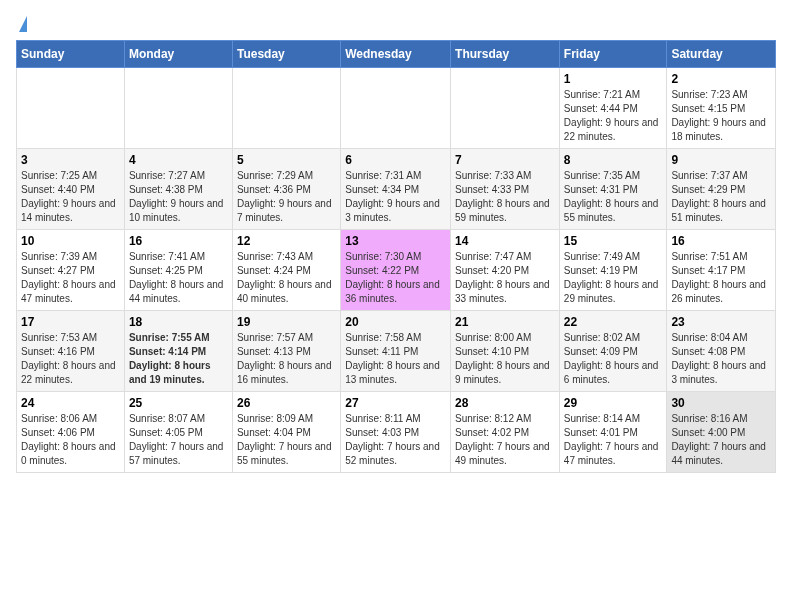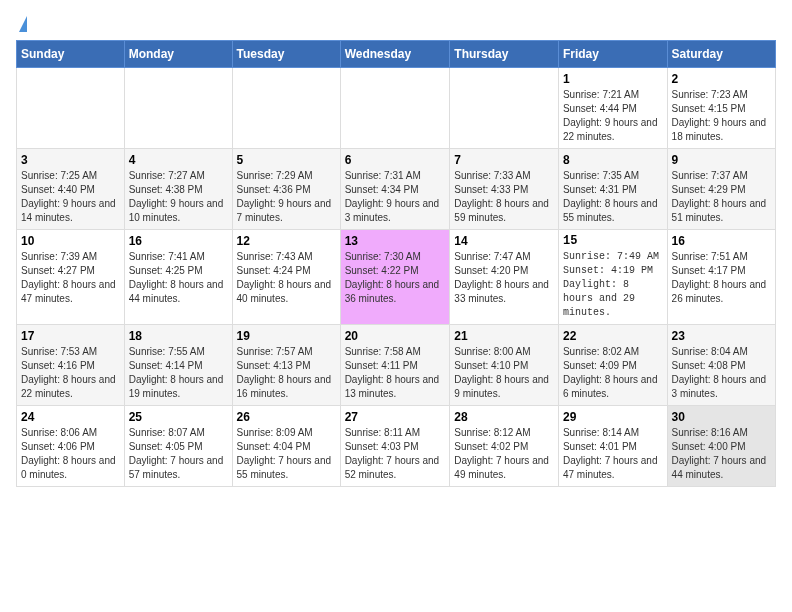--- a/index.html
+++ b/index.html
@@ -186,21 +186,21 @@
           <div class="day-info" style="white-space: pre-line;">Sunrise: 7:30 AM
 Sunset: 4:22 PM
 Daylight: 8 hours and 36 minutes.</div>
         </td>
         <td style="background: rgb(255, 255, 255);">
           <span class="day-number">14</span>
           <div class="day-info" style="white-space: pre-line;">Sunrise: 7:47 AM
 Sunset: 4:20 PM
 Daylight: 8 hours and 33 minutes.</div>
         </td>
-        <td style="background: rgb(255, 255, 255); font-family: Liberation Mono, monospace;">
+        <td style="background: rgb(255, 255, 255);">
           <span class="day-number">15</span>
           <div class="day-info" style="white-space: pre-line;">Sunrise: 7:49 AM
 Sunset: 4:19 PM
 Daylight: 8 hours and 29 minutes.</div>
         </td>
         <td style="background: rgb(255, 255, 255);">
           <span class="day-number">16</span>
           <div class="day-info" style="white-space: pre-line;">Sunrise: 7:51 AM
 Sunset: 4:17 PM
 Daylight: 8 hours and 26 minutes.</div>
@@ -208,21 +208,21 @@
       </tr>
       <tr>
         <td style="background: rgb(245, 245, 245);">
           <span class="day-number">17</span>
           <div class="day-info" style="white-space: pre-line;">Sunrise: 7:53 AM
 Sunset: 4:16 PM
 Daylight: 8 hours and 22 minutes.</div>
         </td>
         <td style="background: rgb(245, 245, 245);">
           <span class="day-number">18</span>
-          <div class="day-info" style="white-space: pre-line;">Sunrise: 7:55 AM
+          <div class="day-info" style="white-space: pre-line; font-weight: bold;">Sunrise: 7:55 AM
 Sunset: 4:14 PM
 Daylight: 8 hours and 19 minutes.</div>
         </td>
         <td style="background: rgb(245, 245, 245);">
           <span class="day-number">19</span>
           <div class="day-info" style="white-space: pre-line;">Sunrise: 7:57 AM
 Sunset: 4:13 PM
 Daylight: 8 hours and 16 minutes.</div>
         </td>
         <td style="background: rgb(245, 245, 245);">

